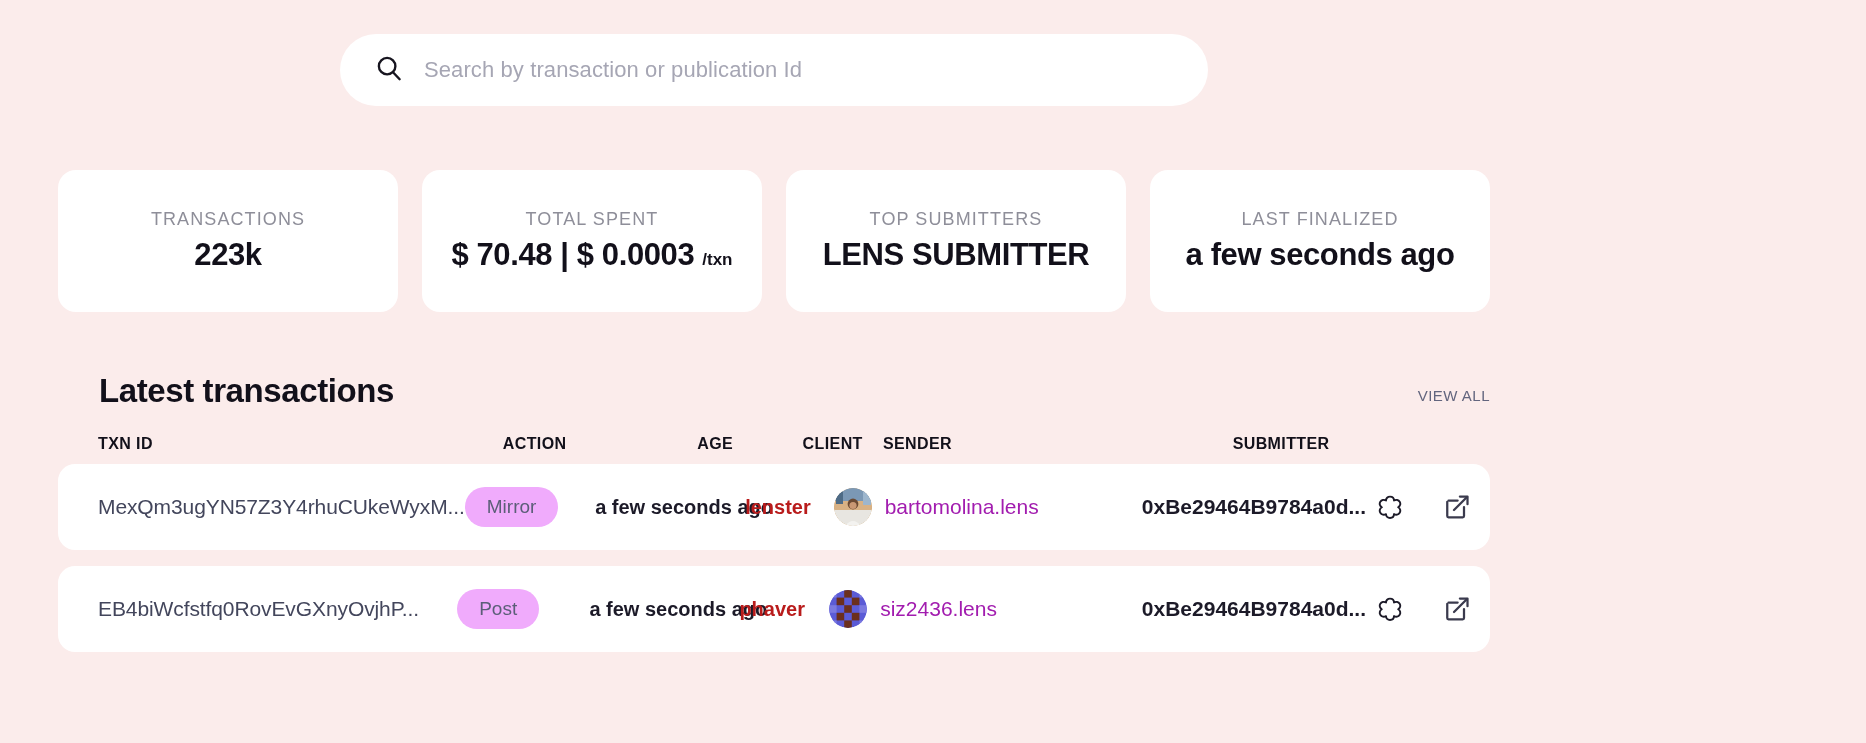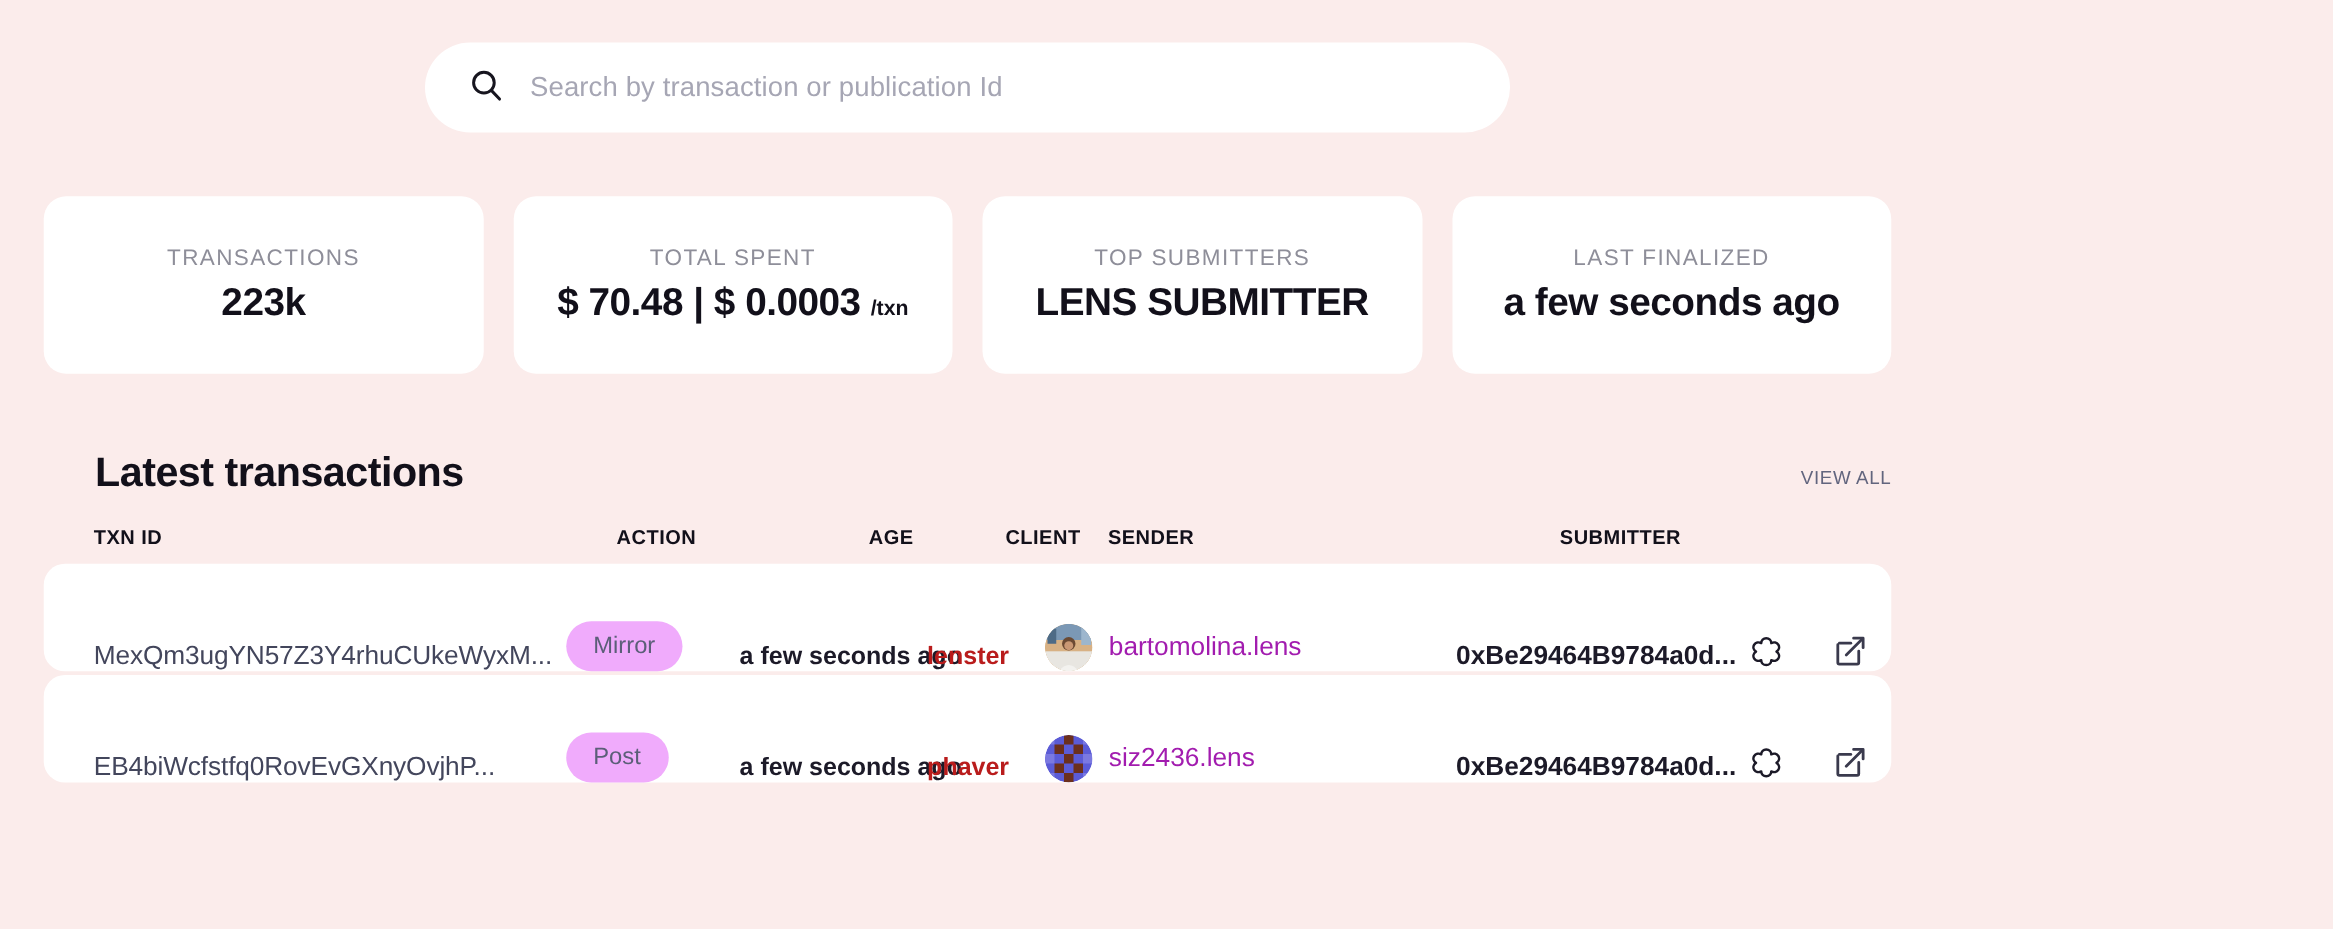--- a/index.html
+++ b/index.html
@@ -13,21 +13,21 @@
   body {
     background: #fbeceb;
     font-family: "Liberation Sans", sans-serif;
     -webkit-font-smoothing: antialiased;
   }
 
   .page {
     position: relative;
     width: 1548px;
     height: 743px;
-    padding: 0 35px;
+    padding: 0 58px;
   }
 
   
   .search-wrap {
     padding-top: 34px;
     display: flex;
     justify-content: center;
   }
   .search-box {
     width: 868px;
@@ -49,21 +49,21 @@
     color: #2f3145;
     width: 100%;
     letter-spacing: .1px;
   }
   .search-input::placeholder { color: #a6a6b4; }
 
   
   .stats {
     display: flex;
     gap: 24px;
-    margin-top: 51px;
+    margin-top: 64px;
   }
   .stat-card {
     flex: 1 1 0;
     background: #ffffff;
     border-radius: 18px;
     height: 142px;
     display: flex;
     flex-direction: column;
     align-items: center;
     justify-content: center;
@@ -124,25 +124,25 @@
     margin-top: 25px;
     padding: 0 18px;
     font-size: 16px;
     font-weight: bold;
     color: #12101a;
     letter-spacing: .4px;
   }
   .rows { margin-top: 11px; }
   .row {
     display: flex;
-    align-items: flex-end;
+    align-items: center;
     background: #ffffff;
     border-radius: 17px;
     height: 86px;
-    margin-bottom: 3px;
+    margin-bottom: 16px;
     padding: 0 18px;
   }
 
   .c-txn    { width: 470px; padding-left: 22px; }
   .c-action { width: 165px; }
   .c-age    { width: 150px; }
   .c-client { width: 112px; }
   .c-sender { width: 390px; }
   .c-sub    { width: 258px; }
   .c-icons  { flex: 1; display: flex; align-items: center; gap: 36px; justify-content: flex-start; padding-left: 8px; }

